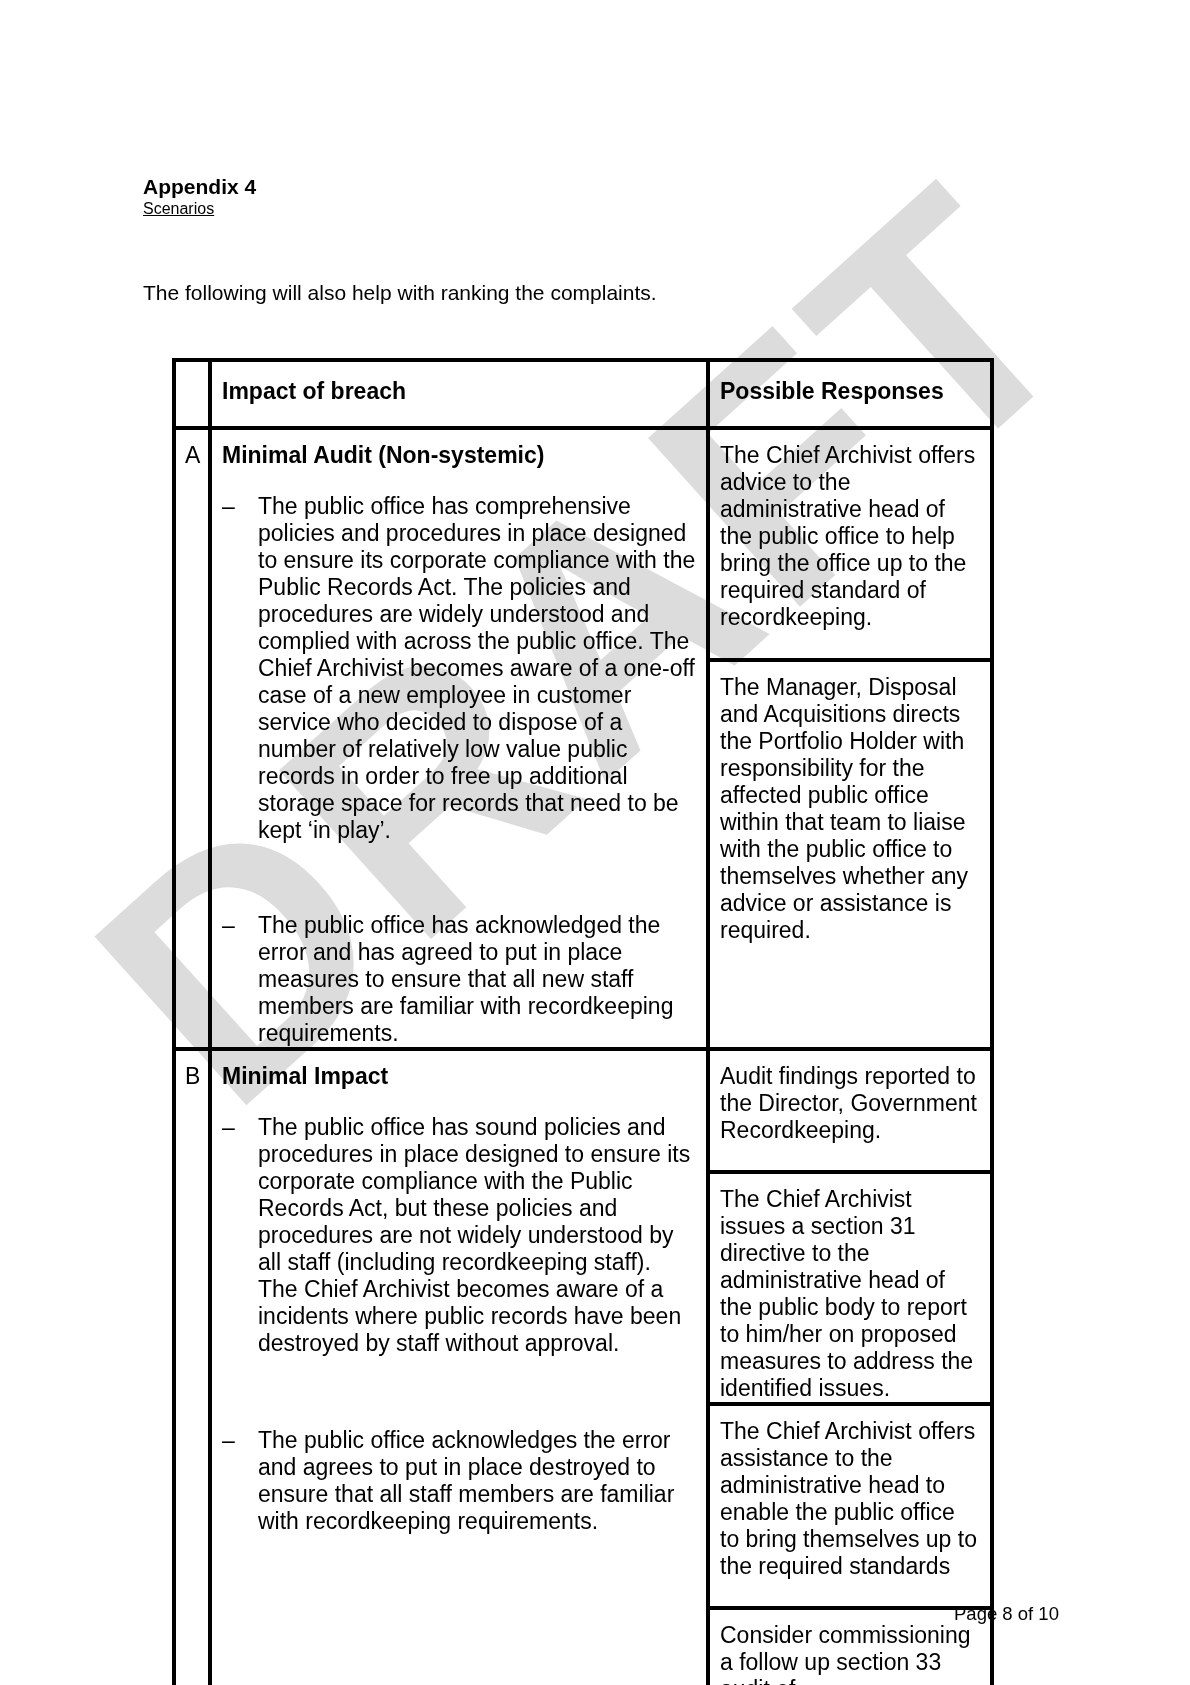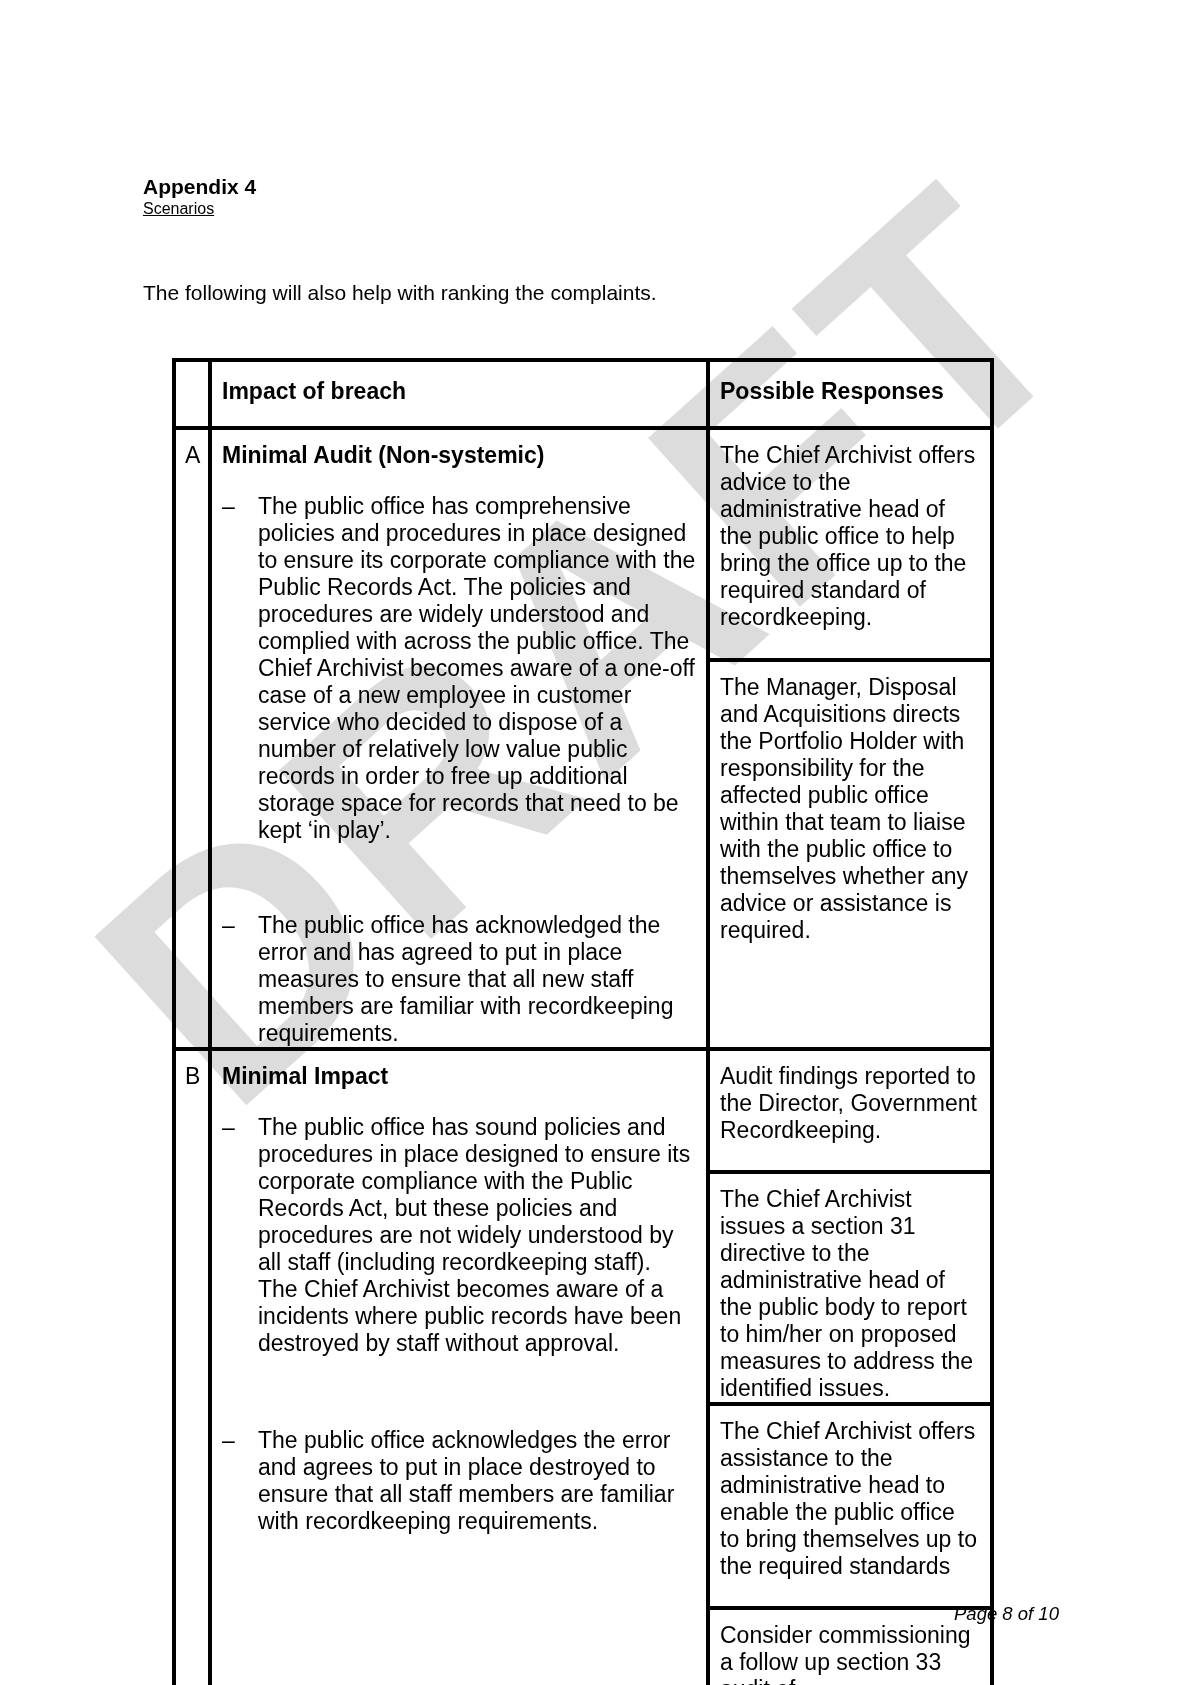--- a/index.html
+++ b/index.html
@@ -25,21 +25,21 @@
   .resp { padding: 12px 10px 0 10px !important; }
   .rowA-resp1 { height: 185px; }
   .rowA-resp2 { height: 327px; }
   .rowB-resp1 { height: 107px; }
   .rowB-resp2 { height: 216px; }
   .rowB-resp3 { height: 188px; }
   .rowB-resp4 { height: 55px; }
   .gapA { height: 68px; }
   .gapB { height: 70px; }
 
-  #page-number { position: absolute; left: 954px; top: 1603px; font-style: italic; font-size: 18.5px; }
+  #page-number { position: absolute; left: 954px; top: 1603px; font-size: 18.5px; }
 </style>
 </head>
 <body>
 
 <div id="appendix-title">Appendix 4</div>
 <div id="section-heading">Scenarios</div>
 <div id="intro-text">The following will also help with ranking the complaints.</div>
 
 <svg class="watermark" viewBox="0 0 1190 1685">
   <text x="0" y="0" fill="#dcdcdc" font-family="Liberation Sans, sans-serif" font-weight="bold" font-size="330" transform="translate(230,1120) rotate(-42)" letter-spacing="10">DRAFT</text>

